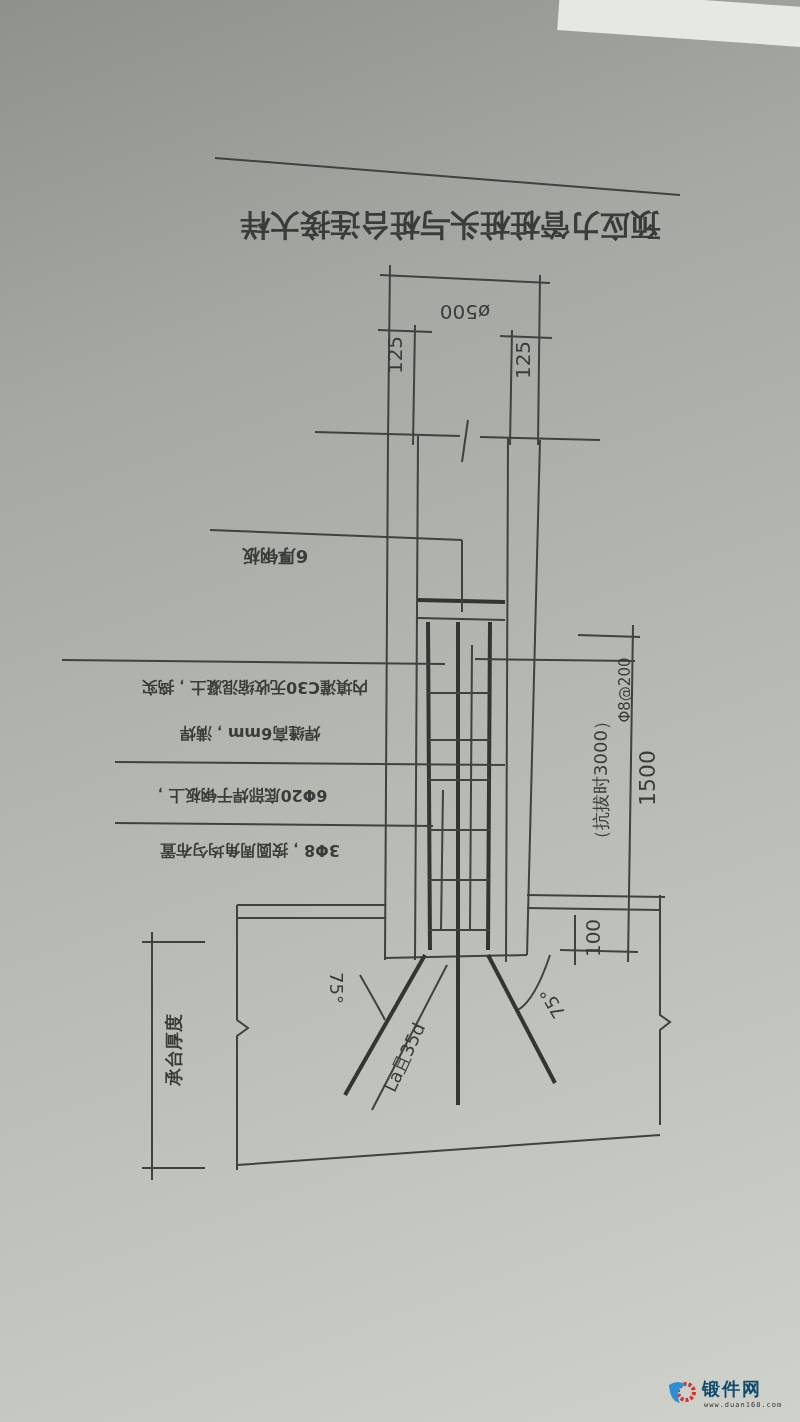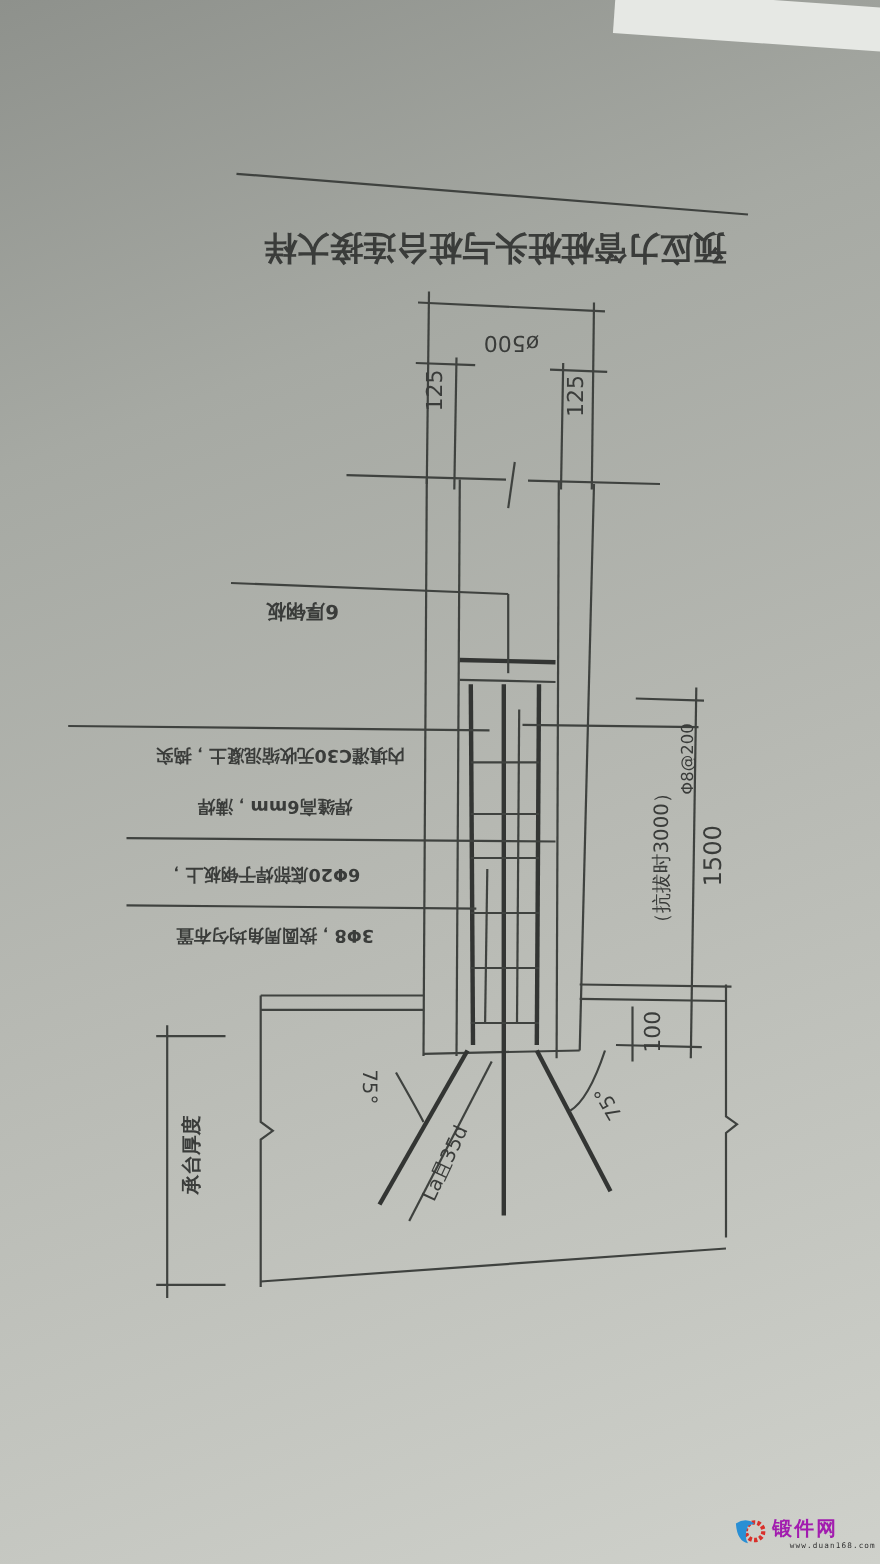--- a/index.html
+++ b/index.html
@@ -6,22 +6,22 @@
   body { width:800px; height:1422px; overflow:hidden; position:relative;
          background: linear-gradient(160deg, #8e918c 0%, #a6a9a3 25%, #b7b9b3 55%, #c4c6c0 80%, #cfd1cb 100%);
          font-family: "DejaVu Sans", sans-serif; }
   .corner { position:absolute; left:560px; top:-10px; width:400px; height:40px; background:#e6e8e4; transform:rotate(4deg); transform-origin:left top; }
   svg.drawing { position:absolute; left:0; top:0; }
   .ln { stroke:#3f423f; fill:none; stroke-width:2; }
   .thk { stroke:#333533; fill:none; stroke-width:4; }
   .txt { fill:#3a3c3a; font-family:"DejaVu Sans", sans-serif; }
   .logo { position:absolute; left:662px; top:1375px; width:138px; height:40px; }
   .logo .mark { position:absolute; left:4px; top:2px; width:30px; height:30px; }
-  .logo .name { position:absolute; left:40px; top:2px; font-size:18px; font-weight:bold; color:#a21caf; letter-spacing:2px; }
-  .logo .url { position:absolute; left:56px; top:26px; font-size:7px; color:#333; letter-spacing:1px; font-family:"DejaVu Sans Mono", monospace; }
+  .logo .name { position:absolute; left:40px; top:2px; font-size:18px; font-weight:bold; color:#0c4a6e; letter-spacing:2px; }
+  .logo .url { position:absolute; left:42px; top:26px; font-size:7px; color:#333; letter-spacing:1px; font-family:"DejaVu Sans Mono", monospace; }
 </style>
 </head>
 <body>
 
 <div class="corner"></div>
 
 <svg class="drawing" width="800" height="1422" viewBox="0 0 800 1422">
 
   <line class="ln" x1="215" y1="158" x2="680" y2="195"></line>
   <g transform="translate(450,215) rotate(180)">

